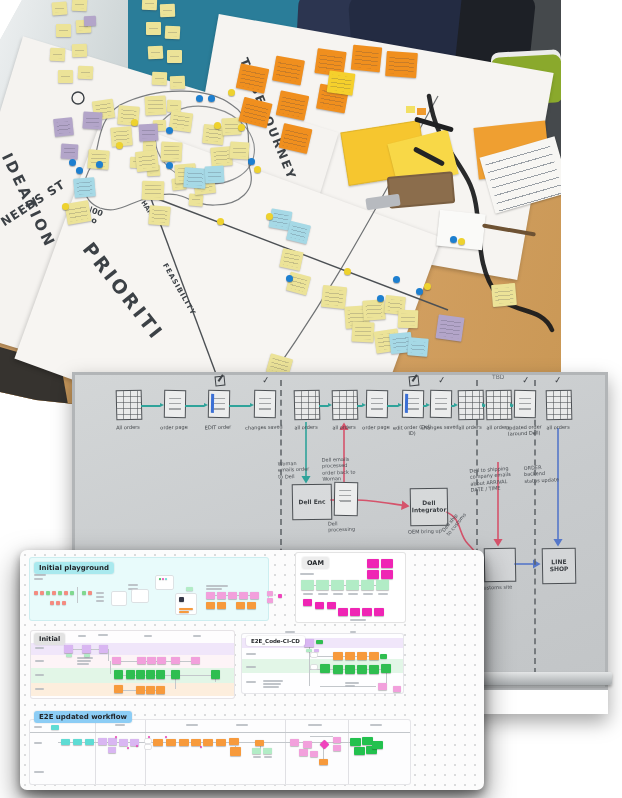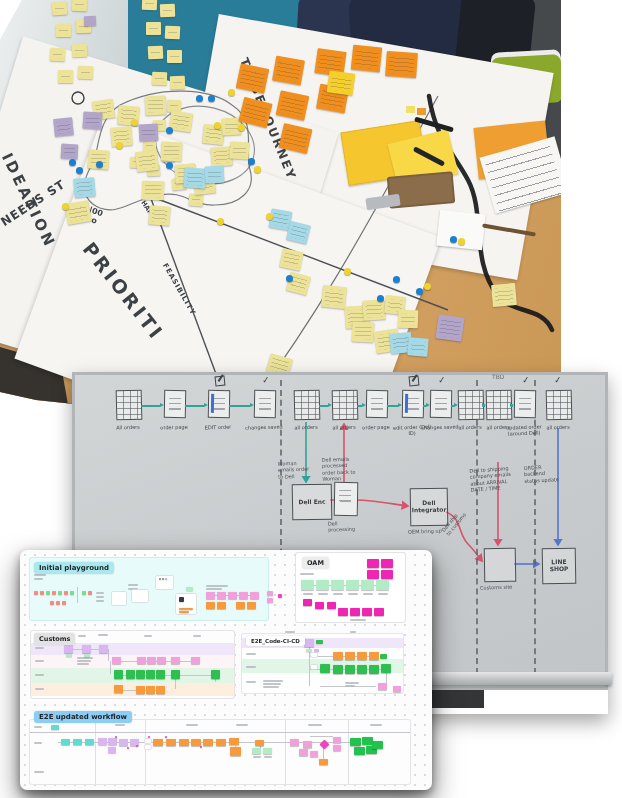--- a/index.html
+++ b/index.html
@@ -38,21 +38,21 @@
   .badge-edit{position:absolute;width:8px;height:8px;border:1.3px solid #3f4347;transform:rotate(-6deg);}
   .badge-edit:after{content:"";position:absolute;left:4px;top:-3px;width:1.6px;height:8px;
     background:#3f4347;transform:rotate(40deg);}
   .wb-arrow{position:absolute;height:1.5px;background:#2fa39a;top:33px;}
   .wb-ahead{position:absolute;width:0;height:0;border-left:4px solid #2fa39a;
     border-top:2.6px solid transparent;border-bottom:2.6px solid transparent;top:31px;}
   .tray{position:absolute;left:-4px;right:-4px;top:300px;height:13px;
     background:linear-gradient(180deg,#e4e6e7,#a6aaac);border-radius:2px;box-shadow:0 2px 3px rgba(0,0,0,.3);}
   .marker{position:absolute;border-radius:2px;box-shadow:0 1px 1px rgba(0,0,0,.4);}
   
-  .app{position:absolute;left:20px;top:550px;width:412px;height:240px;background:#fcfcfc;
+  .app{position:absolute;left:20px;top:550px;width:464px;height:240px;background:#fcfcfc;
     border-radius:7px;box-shadow:0 12px 28px rgba(0,0,0,.55),0 4px 10px rgba(0,0,0,.4);
     background-image:radial-gradient(circle,#d9dadb 0.7px,transparent 0.9px);background-size:10px 10px;
     overflow:hidden;text-align:center;}
   .frame{position:absolute;border-radius:2px;}
   .pill{position:absolute;border-radius:3px;padding:2px 5px;font-weight:bold;color:#1f2226;
     white-space:nowrap;box-shadow:0 0 0 1px rgba(0,0,0,.04);z-index:6;}
   .lane{position:absolute;left:0;right:0;}
   .bbar{position:absolute;height:2px;background:#b2b6bd;opacity:.8;border-radius:1px;z-index:4;}
   .bline{position:absolute;background:#c3c7cb;z-index:1;}
   .bitem{position:absolute;border-radius:1px;box-shadow:0 0.5px 1px rgba(0,0,0,.25);z-index:5;}
@@ -453,21 +453,21 @@
         <div class="bitem" style="left: 106px; top: 120px; width: 9px; height: 9px; background: rgb(47, 190, 80);"></div>
         <div class="bitem" style="left: 116px; top: 120px; width: 9px; height: 9px; background: rgb(47, 190, 80);"></div>
         <div class="bitem" style="left: 126px; top: 120px; width: 9px; height: 9px; background: rgb(47, 190, 80);"></div>
         <div class="bitem" style="left: 136px; top: 120px; width: 9px; height: 9px; background: rgb(47, 190, 80);"></div>
         <div class="bitem" style="left: 151px; top: 120px; width: 9px; height: 9px; background: rgb(47, 190, 80);"></div>
         <div class="bitem" style="left: 191px; top: 120px; width: 9px; height: 9px; background: rgb(47, 190, 80);"></div>
         <div class="bitem" style="left: 94px; top: 135px; width: 9px; height: 8px; background: rgb(247, 154, 60);"></div>
         <div class="bitem" style="left: 116px; top: 136px; width: 9px; height: 8px; background: rgb(247, 154, 60);"></div>
         <div class="bitem" style="left: 126px; top: 136px; width: 9px; height: 8px; background: rgb(247, 154, 60);"></div>
         <div class="bitem" style="left: 136px; top: 136px; width: 9px; height: 8px; background: rgb(247, 154, 60);"></div>
-        <div class="pill" style="left: 14px; top: 83px; background: rgb(226, 226, 226); font-size: 6.5px;">Customs</div>
+        <div class="pill" style="left: 14px; top: 83px; background: rgb(226, 226, 226); font-size: 6.5px;">Initial</div>
         <div class="frame" style="left: 222px; top: 84px; width: 161px; height: 59px; background: rgb(254, 254, 255); box-shadow: rgb(230, 230, 234) 0px 0px 0px 1px;">
           <div class="lane" style="top: 4px; height: 10px; background: rgb(240, 230, 250);"></div>
           <div class="lane" style="top: 25px; height: 14px; background: rgb(226, 246, 231);"></div>
         </div>
         <div class="bline" style="left: 289px; top: 97px; width: 1px; height: 39px;"></div>
         <div class="bline" style="left: 289px; top: 106px; width: 24px; height: 1px;"></div>
         <div class="bline" style="left: 289px; top: 119px; width: 11px; height: 1px;"></div>
         <div class="bline" style="left: 317px; top: 106px; width: 41px; height: 1px;"></div>
         <div class="bline" style="left: 304px; top: 119px; width: 64px; height: 1px;"></div>
         <div class="bline" style="left: 366px; top: 123px; width: 1px; height: 10px;"></div>

